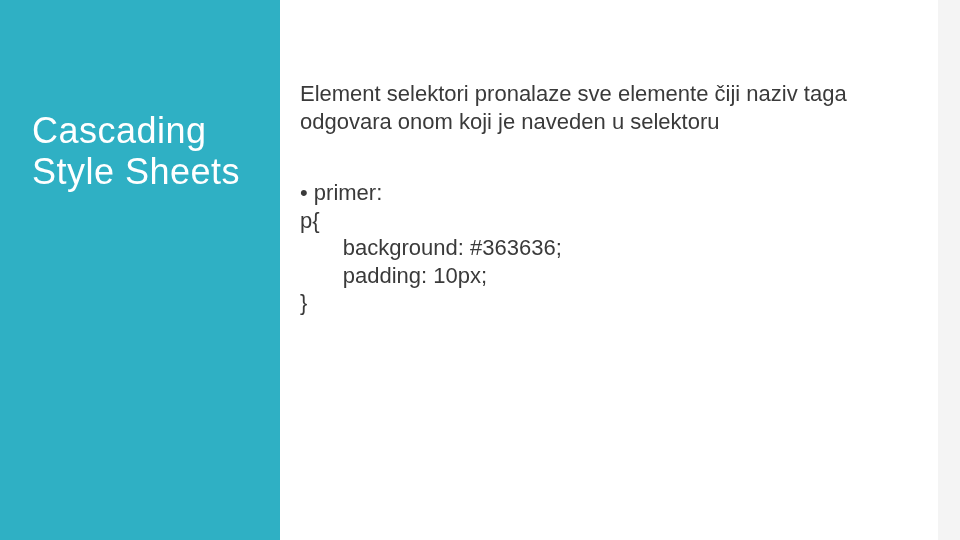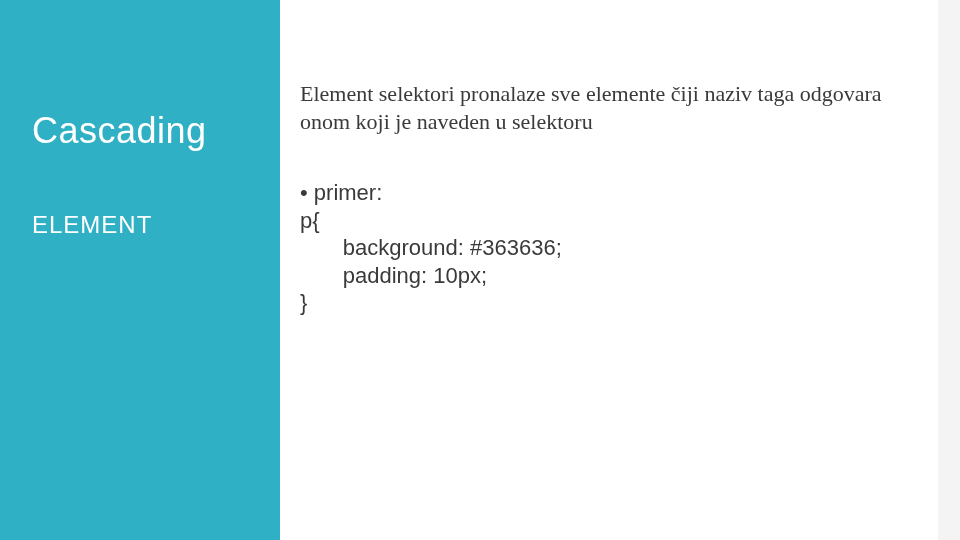--- a/index.html
+++ b/index.html
@@ -37,21 +37,20 @@
     position: absolute;
     left: 300px;
     top: 80px;
     width: 600px;
     color: #3a3a3a;
     font-size: 22px;
     line-height: 1.25;
   }
   .desc {
     margin-bottom: 36px;
-    font-family: Liberation Serif, serif;
   }
   .example-label {
     margin-bottom: 0;
     margin-top: 44px;
   }
   .code-block {
     white-space: pre;
     font-family: "Segoe UI", Arial, sans-serif;
     font-size: 22px;
     line-height: 1.25;
@@ -65,22 +64,22 @@
     background: #f4f4f4;
   }
 </style>
 </head>
 <body>
 
 <div class="slide">
 
   <div class="left-panel">
     <div class="title-line">Cascading</div>
+    <div class="title-line">Style Sheets</div>
     <div class="subtitle-block">
-      <div>ELEMENT</div>
     </div>
   </div>
 
   <div class="right-panel">
     <div class="desc">Element selektori pronalaze sve elemente čiji naziv taga odgovara onom koji je naveden u selektoru</div>
     <div class="example-label">• primer:</div>
     <div class="code-block">p{
        background: #363636;
        padding: 10px;
 }</div>

